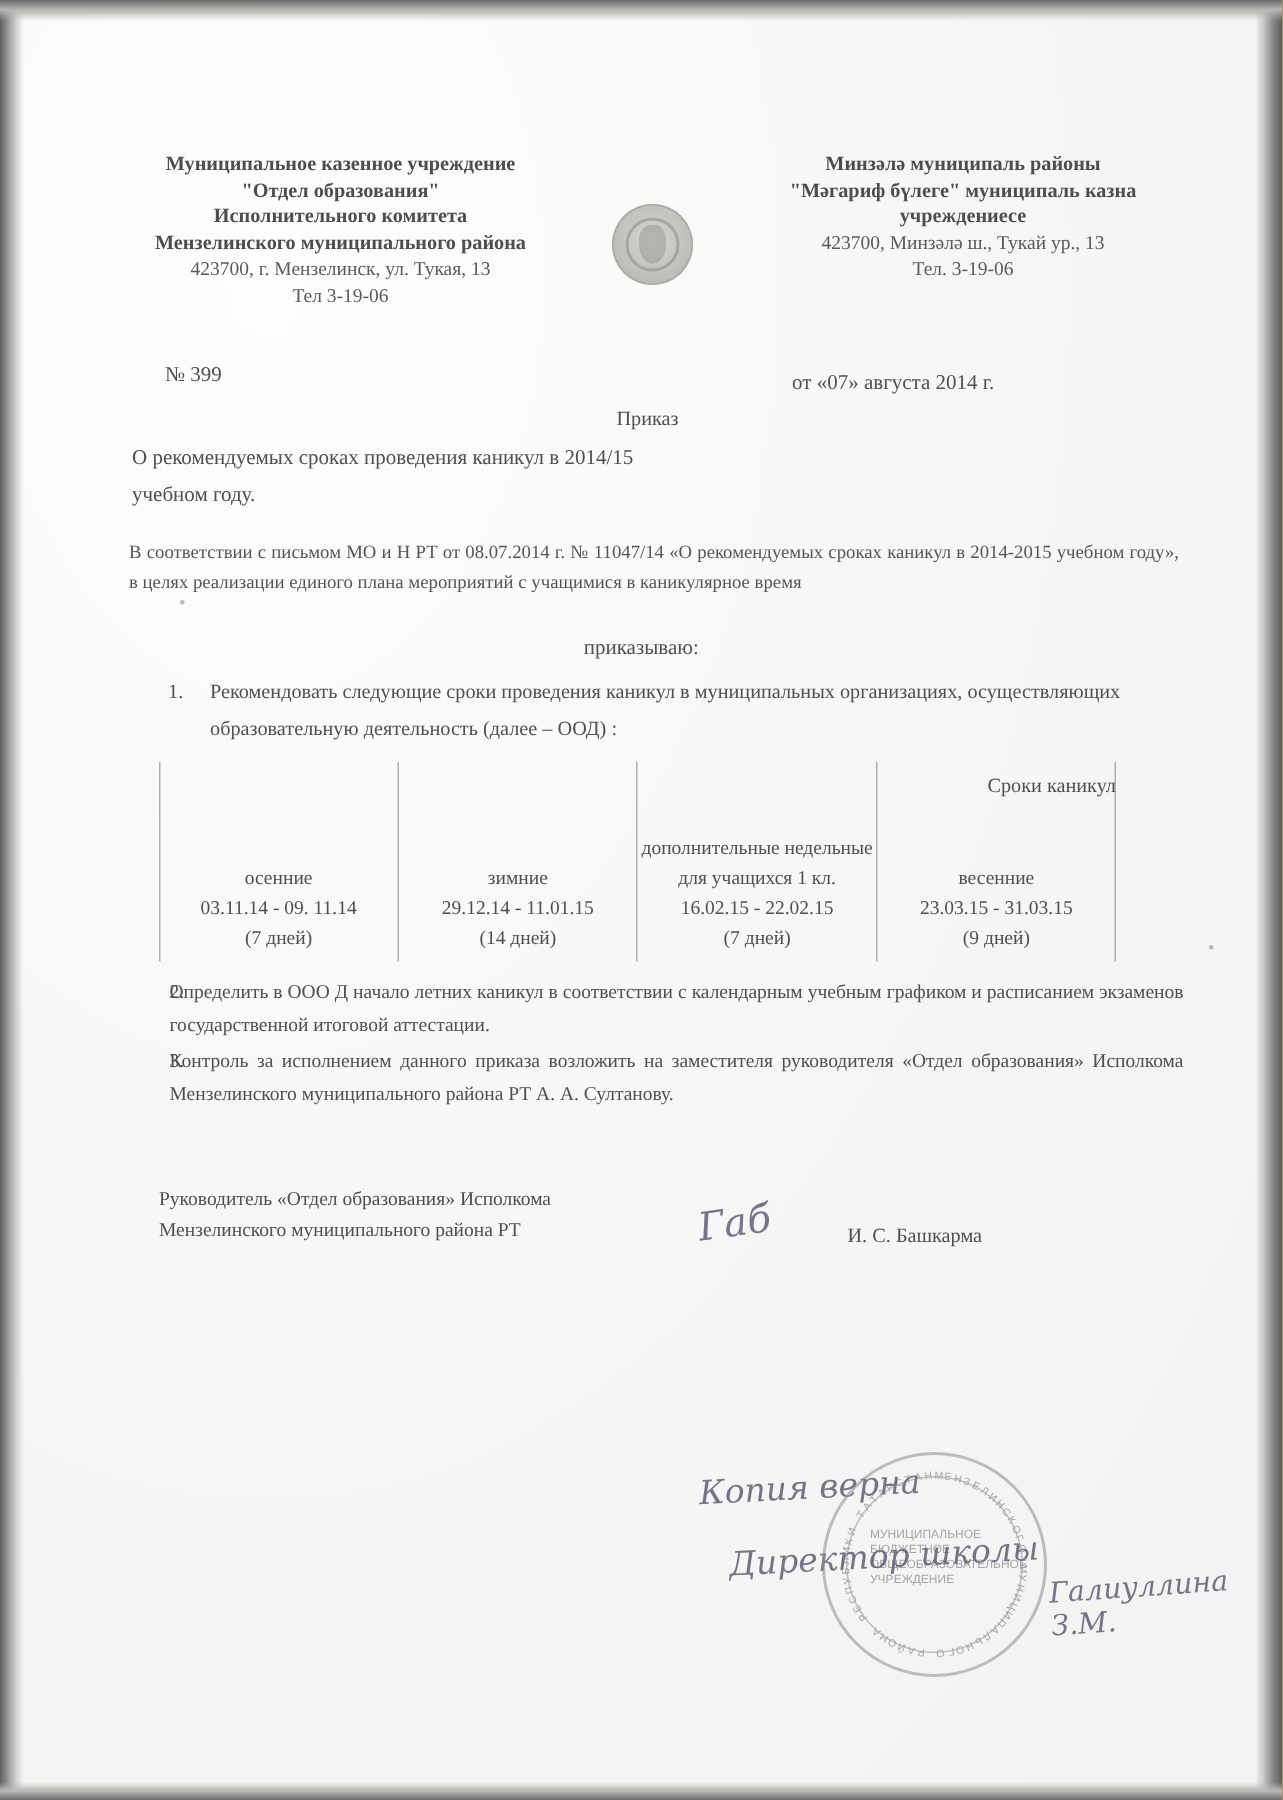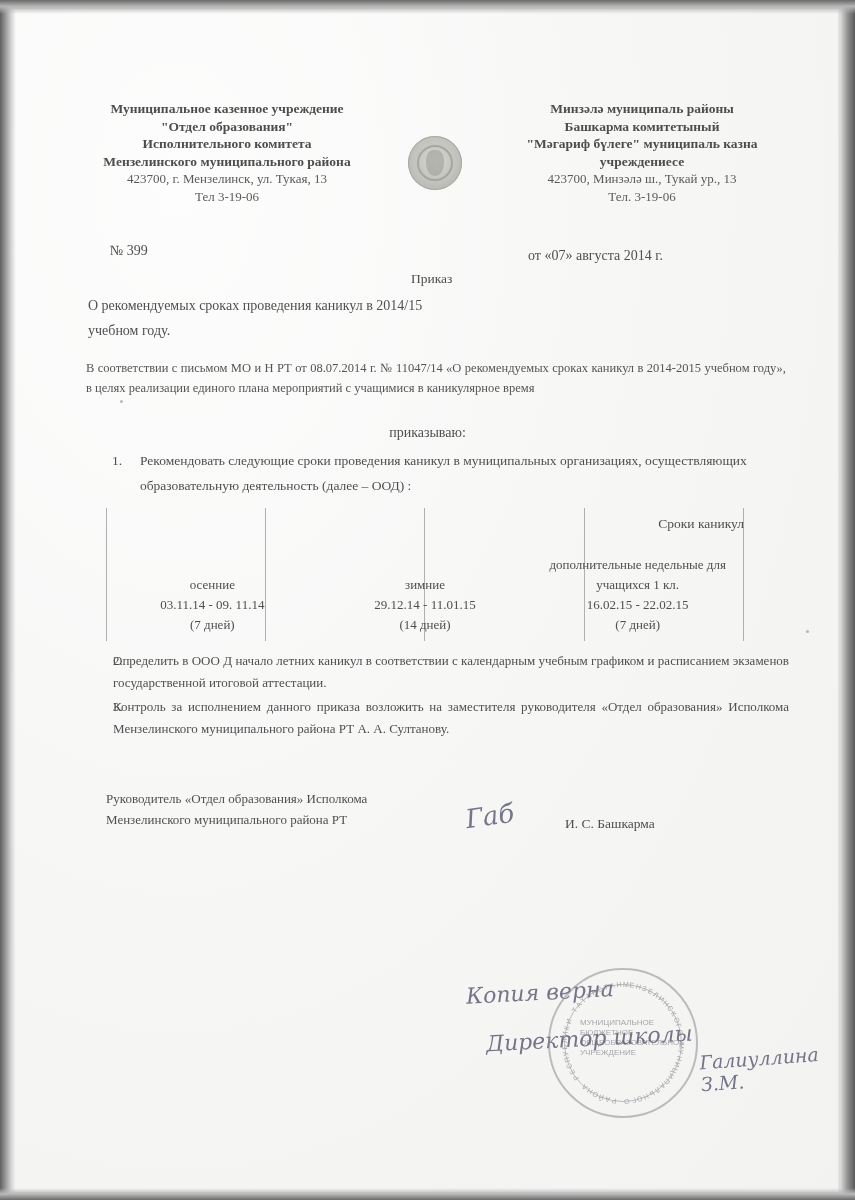--- a/index.html
+++ b/index.html
@@ -335,21 +335,20 @@
         <div>Исполнительного комитета</div>
         <div>Мензелинского муниципального района</div>
         <div class="thin">423700, г. Мензелинск, ул. Тукая, 13</div>
         <div class="thin">Тел 3-19-06</div>
       </div>
 
       <div class="emblem"></div>
 
       <div class="hdr-col right">
         <div>Минзәлә муниципаль районы</div>
-        <div>Башкарма комитетыный</div>
         <div>"Мәгариф бүлеге" муниципаль казна</div>
         <div>учреждениесе</div>
         <div class="thin">423700, Минзәлә ш., Тукай ур., 13</div>
         <div class="thin">Тел. 3-19-06</div>
       </div>
     </div>
 
     <div class="refno">№  399</div>
     <div class="refdate">от  «07»  августа  2014 г.</div>
     <div class="doctype">Приказ</div>
@@ -380,20 +379,25 @@
         </div>
         <div class="tbl-col">
           <span class="hl">зимние</span>
           <span class="hl">29.12.14 - 11.01.15</span>
           <span class="hl">(14 дней)</span>
         </div>
         <div class="tbl-col">
           <span class="hl">дополнительные недельные для учащихся 1 кл.</span>
           <span class="hl">16.02.15 - 22.02.15</span>
           <span class="hl">(7 дней)</span>
+        </div>
+        <div class="tbl-col">
+          <span class="hl">весенние</span>
+          <span class="hl">23.03.15 - 31.03.15</span>
+          <span class="hl">(9 дней)</span>
         </div>
       </div>
     </div>
 
     <div class="item2">
       <span class="num">2.</span>
       <span class="txt">Определить  в ООО Д начало летних каникул  в соответствии с календарным учебным графиком и расписанием экзаменов государственной итоговой аттестации.</span>
     </div>
 
     <div class="item3">

